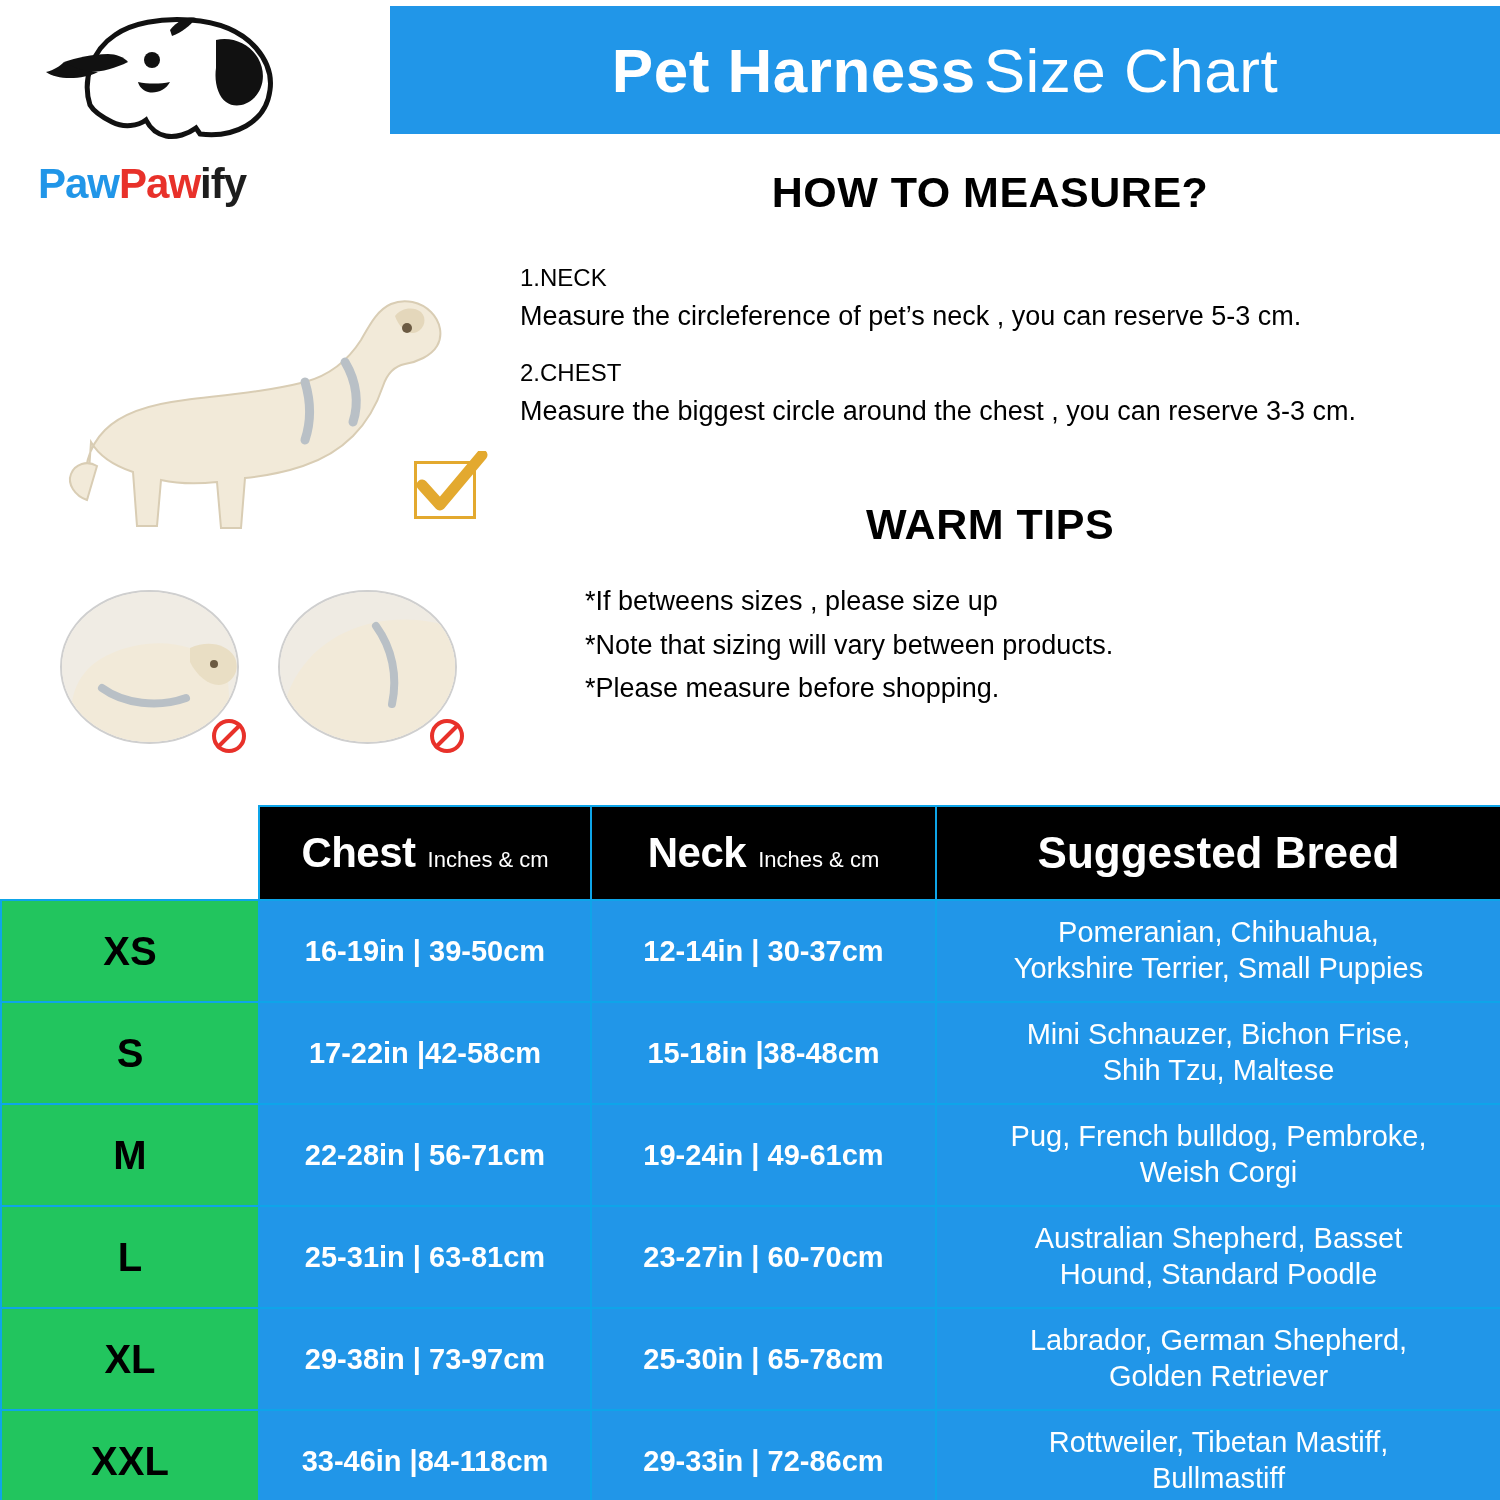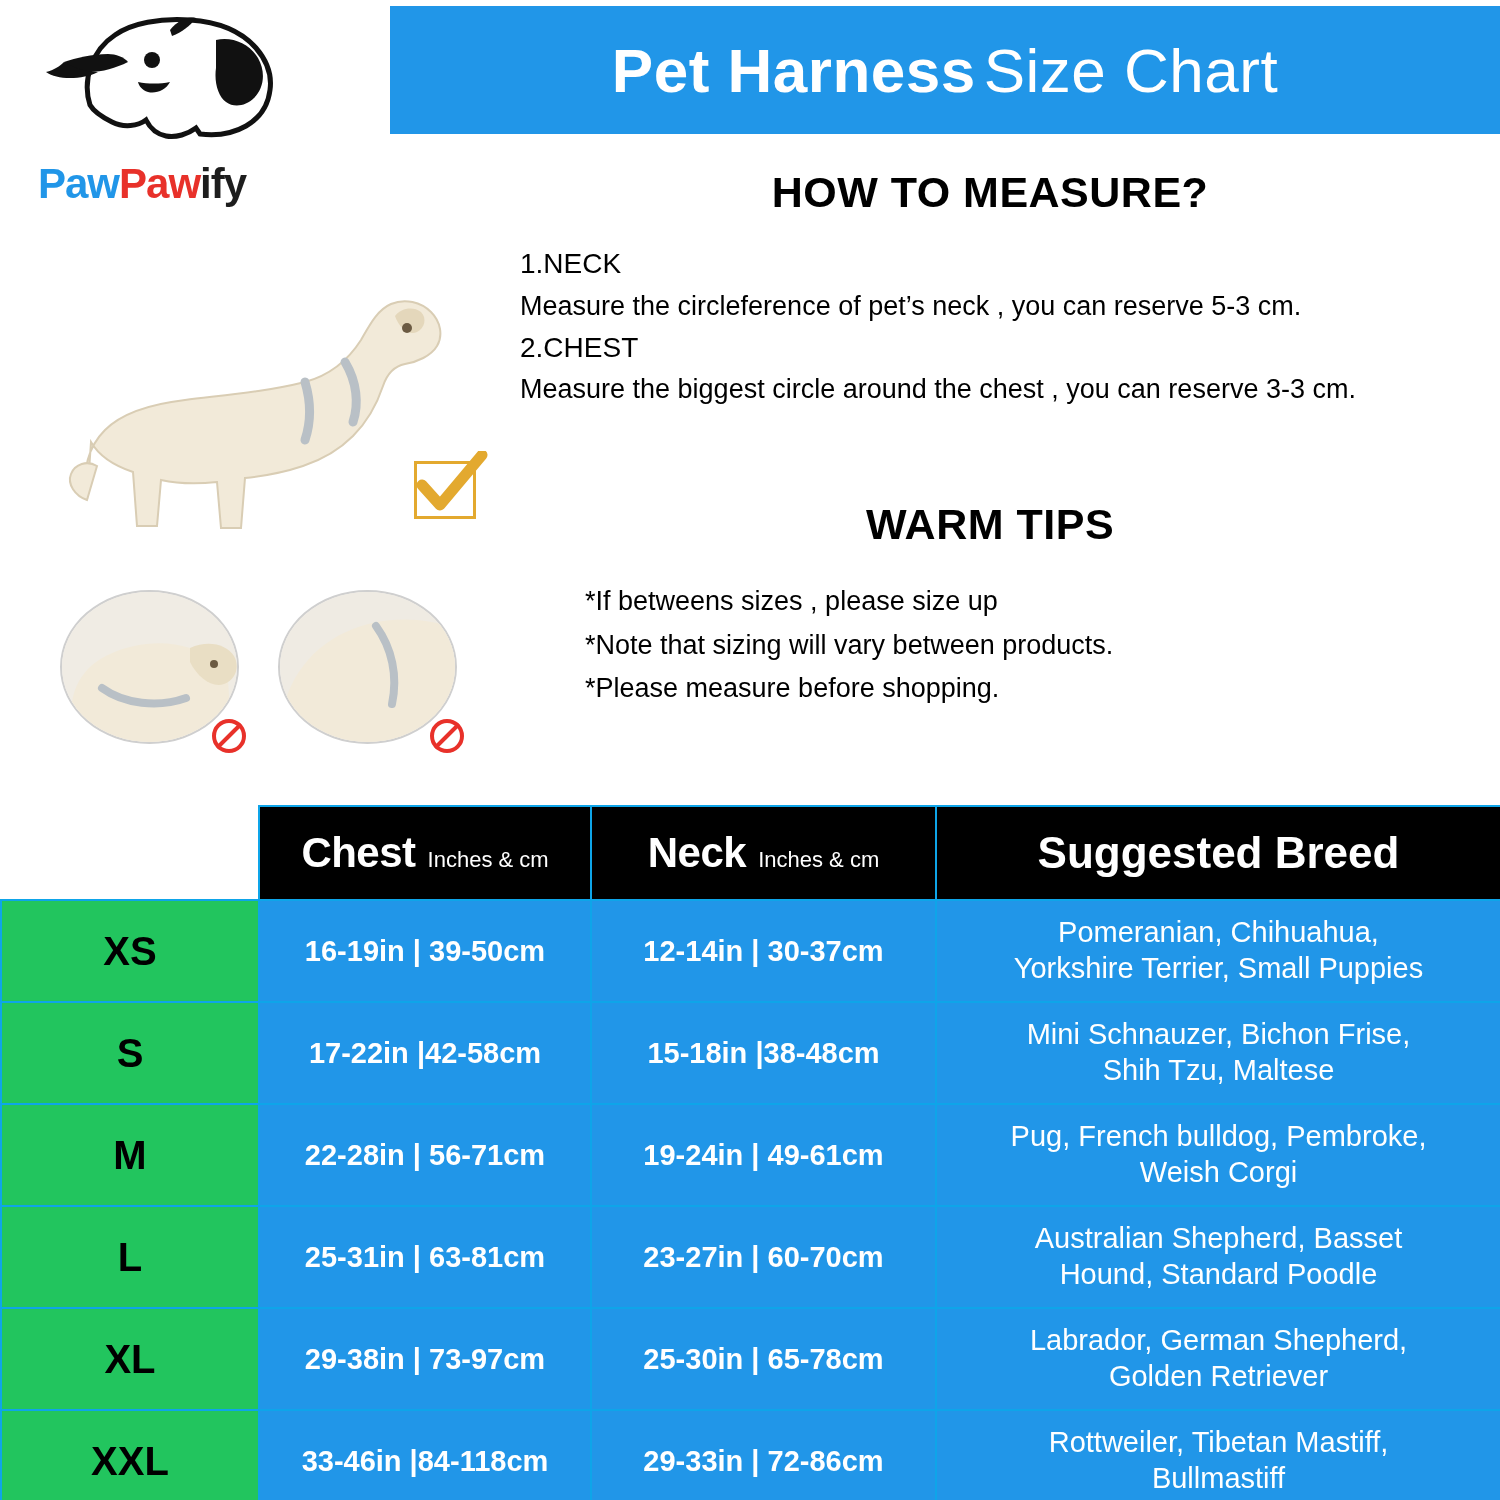--- a/index.html
+++ b/index.html
@@ -74,21 +74,21 @@
     font-weight: bold;
     letter-spacing: 0.5px;
   }
   .measure-block {
     position: absolute;
     left: 520px; top: 243px;
     width: 960px;
     font-size: 27px;
     line-height: 1.52;
   }
-  .measure-block .step { font-size: 28px; }
+  .measure-block .step { font-size: 24px; margin-top: 17px; }
 
   .warm-title {
     position: absolute;
     left: 500px; top: 500px;
     width: 980px;
     text-align: center;
     font-size: 43px;
     font-weight: bold;
     letter-spacing: 0.5px;
   }

